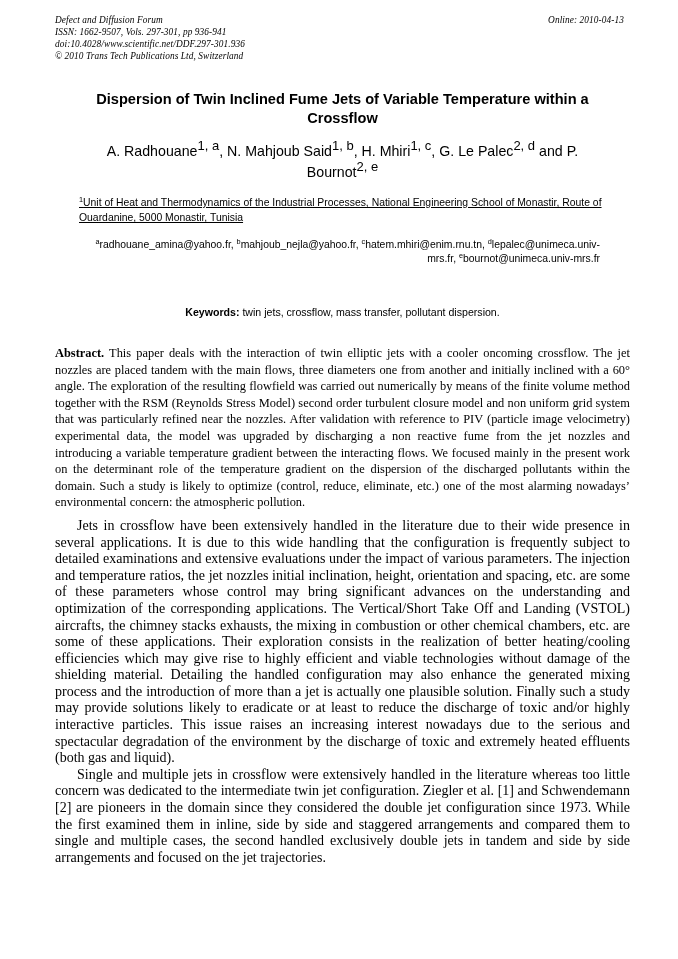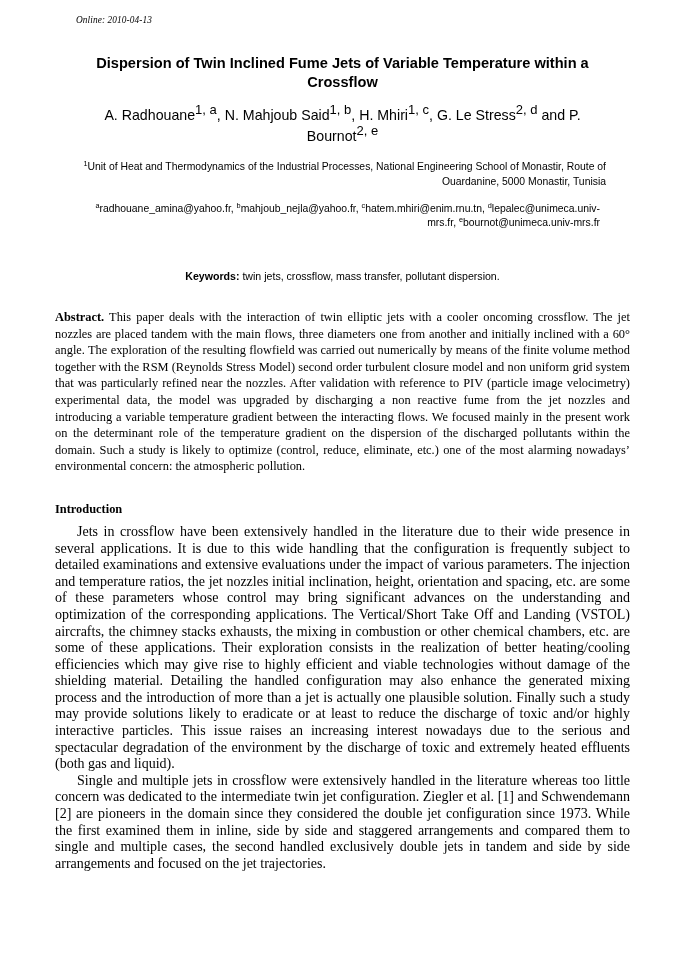--- a/index.html
+++ b/index.html
@@ -58,22 +58,23 @@
     text-align: center;
     margin: 13px 28px 0 28px;
   }
   .authors sup { font-size: 13px; vertical-align: super; line-height: 0; }
 
   
   .affiliations {
     font-family: "Liberation Sans", sans-serif;
     font-size: 10.4px;
     line-height: 15.4px;
-    text-align: right;
+    text-align: left;
     margin: 12px 24px 0 24px;
+    text-decoration: underline;
   }
   .affil-block { margin-bottom: 9px; }
   .affil-block:last-child { margin-bottom: 0; }
   .affiliations sup { font-size: 7.3px; vertical-align: super; line-height: 0; }
 
   
   .emails {
     font-family: "Liberation Sans", sans-serif;
     font-size: 10.4px;
     line-height: 14.6px;
@@ -119,37 +120,42 @@
     margin: 7px 0 0 0;
   }
   .body-par.tight { margin-top: 0px; }
 </style>
 </head>
 <body>
 
 <div class="page">
 
   <div class="pub-header">
+    <div class="pub-header-left">
+      <div>Defect and Diffusion Forum</div>
+      <div>ISSN: 1662-9507, Vols. 297-301, pp 936-941</div>
+      <div>doi:10.4028/www.scientific.net/DDF.297-301.936</div>
+      <div>© 2010 Trans Tech Publications Ltd, Switzerland</div>
+    </div>
     <div class="pub-header-right">Online: 2010-04-13</div>
   </div>
 
   <div class="title">Dispersion of Twin Inclined Fume Jets of Variable Temperature within a Crossflow</div>
 
   <div class="authors">
-    <span><span>A. Radhouane</span><sup>1, a</sup><span>, </span></span><span><span>N. Mahjoub Said</span><sup>1, b</sup><span>, </span></span><span><span>H. Mhiri</span><sup>1, c</sup><span>, </span></span><span><span>G. Le Stress</span><sup>2, d</sup><span> and</span></span>
+    <span><span>A. Radhouane</span><sup>1, a</sup><span>, </span></span><span><span>N. Mahjoub Said</span><sup>1, b</sup><span>, </span></span><span><span>H. Mhiri</span><sup>1, c</sup><span>, </span></span><span><span>G. Le Palec</span><sup>2, d</sup><span> and</span></span>
     <span><span>P. Bournot</span><sup>2, e</sup></span>
   </div>
 
   <div class="affiliations">
     <div class="affil-block"><sup>1</sup><span>Unit of Heat and Thermodynamics of the Industrial Processes, National Engineering School of Monastir, Route of Ouardanine, 5000 Monastir, Tunisia</span></div>
   </div>
 
   <div class="emails"><sup>a</sup><span>radhouane_amina@yahoo.fr</span><span>, </span><sup>b</sup><span>mahjoub_nejla@yahoo.fr</span><span>, </span><sup>c</sup><span>hatem.mhiri@enim.rnu.tn,</span><span> </span><sup>d</sup><span>lepalec@unimeca.univ-mrs.fr</span><span>, </span><sup>e</sup><span>bournot@unimeca.univ-mrs.fr</span></div>
 
   <div class="keywords"><span class="kw-label">Keywords:</span> <span>twin jets, crossflow, mass transfer, pollutant dispersion.</span></div>
 
   <div class="abstract"><span class="ab-label">Abstract.</span> <span>This paper deals with the interaction of twin elliptic jets with a cooler oncoming crossflow. The jet nozzles are placed tandem with the main flows, three diameters one from another and initially inclined with a 60° angle. The exploration of the resulting flowfield was carried out numerically by means of the finite volume method together with the RSM (Reynolds Stress Model) second order turbulent closure model and non uniform grid system that was particularly refined near the nozzles. After validation with reference to PIV (particle image velocimetry) experimental data, the model was upgraded by discharging a non reactive fume from the jet nozzles and introducing a variable temperature gradient between the interacting flows. We focused mainly in the present work on the determinant role of the temperature gradient on the dispersion of the discharged pollutants within the domain. Such a study is likely to optimize (control, reduce, eliminate, etc.) one of the most alarming nowadays’ environmental concern: the atmospheric pollution.</span></div>
 
-  <div class="section-heading">Introduction</div>
   <div class="body-par">Jets in crossflow have been extensively handled in the literature due to their wide presence in several applications. It is due to this wide handling that the configuration is frequently subject to detailed examinations and extensive evaluations under the impact of various parameters.  The injection and temperature ratios, the jet nozzles initial inclination, height, orientation and spacing, etc. are some of these parameters whose control may bring significant advances on the understanding and optimization of the corresponding applications. The Vertical/Short Take Off and Landing (VSTOL) aircrafts, the chimney stacks exhausts, the mixing in combustion or other chemical chambers, etc. are some of these applications. Their exploration consists in the realization of better heating/cooling efficiencies which may give rise to highly efficient and viable technologies without damage of the shielding material. Detailing the handled configuration may also enhance the generated mixing process and the introduction of more than a jet is actually one plausible solution. Finally such a study may provide solutions likely to eradicate or at least to reduce the discharge of toxic and/or highly interactive particles. This issue raises an increasing interest nowadays due to the serious and spectacular degradation of the environment by the discharge of toxic and extremely heated effluents (both gas and liquid).</div>
   <div class="body-par tight">Single and multiple jets in crossflow were extensively handled in the literature whereas too little concern was dedicated to the intermediate twin jet configuration. Ziegler et al. [1] and Schwendemann [2] are pioneers in the domain since they considered the double jet configuration since 1973. While the first examined them in inline, side by side and staggered arrangements and compared them to single and multiple cases, the second handled exclusively double jets in tandem and side by side arrangements and focused on the jet trajectories.</div>
 
 </div>
 
 </body></html>

